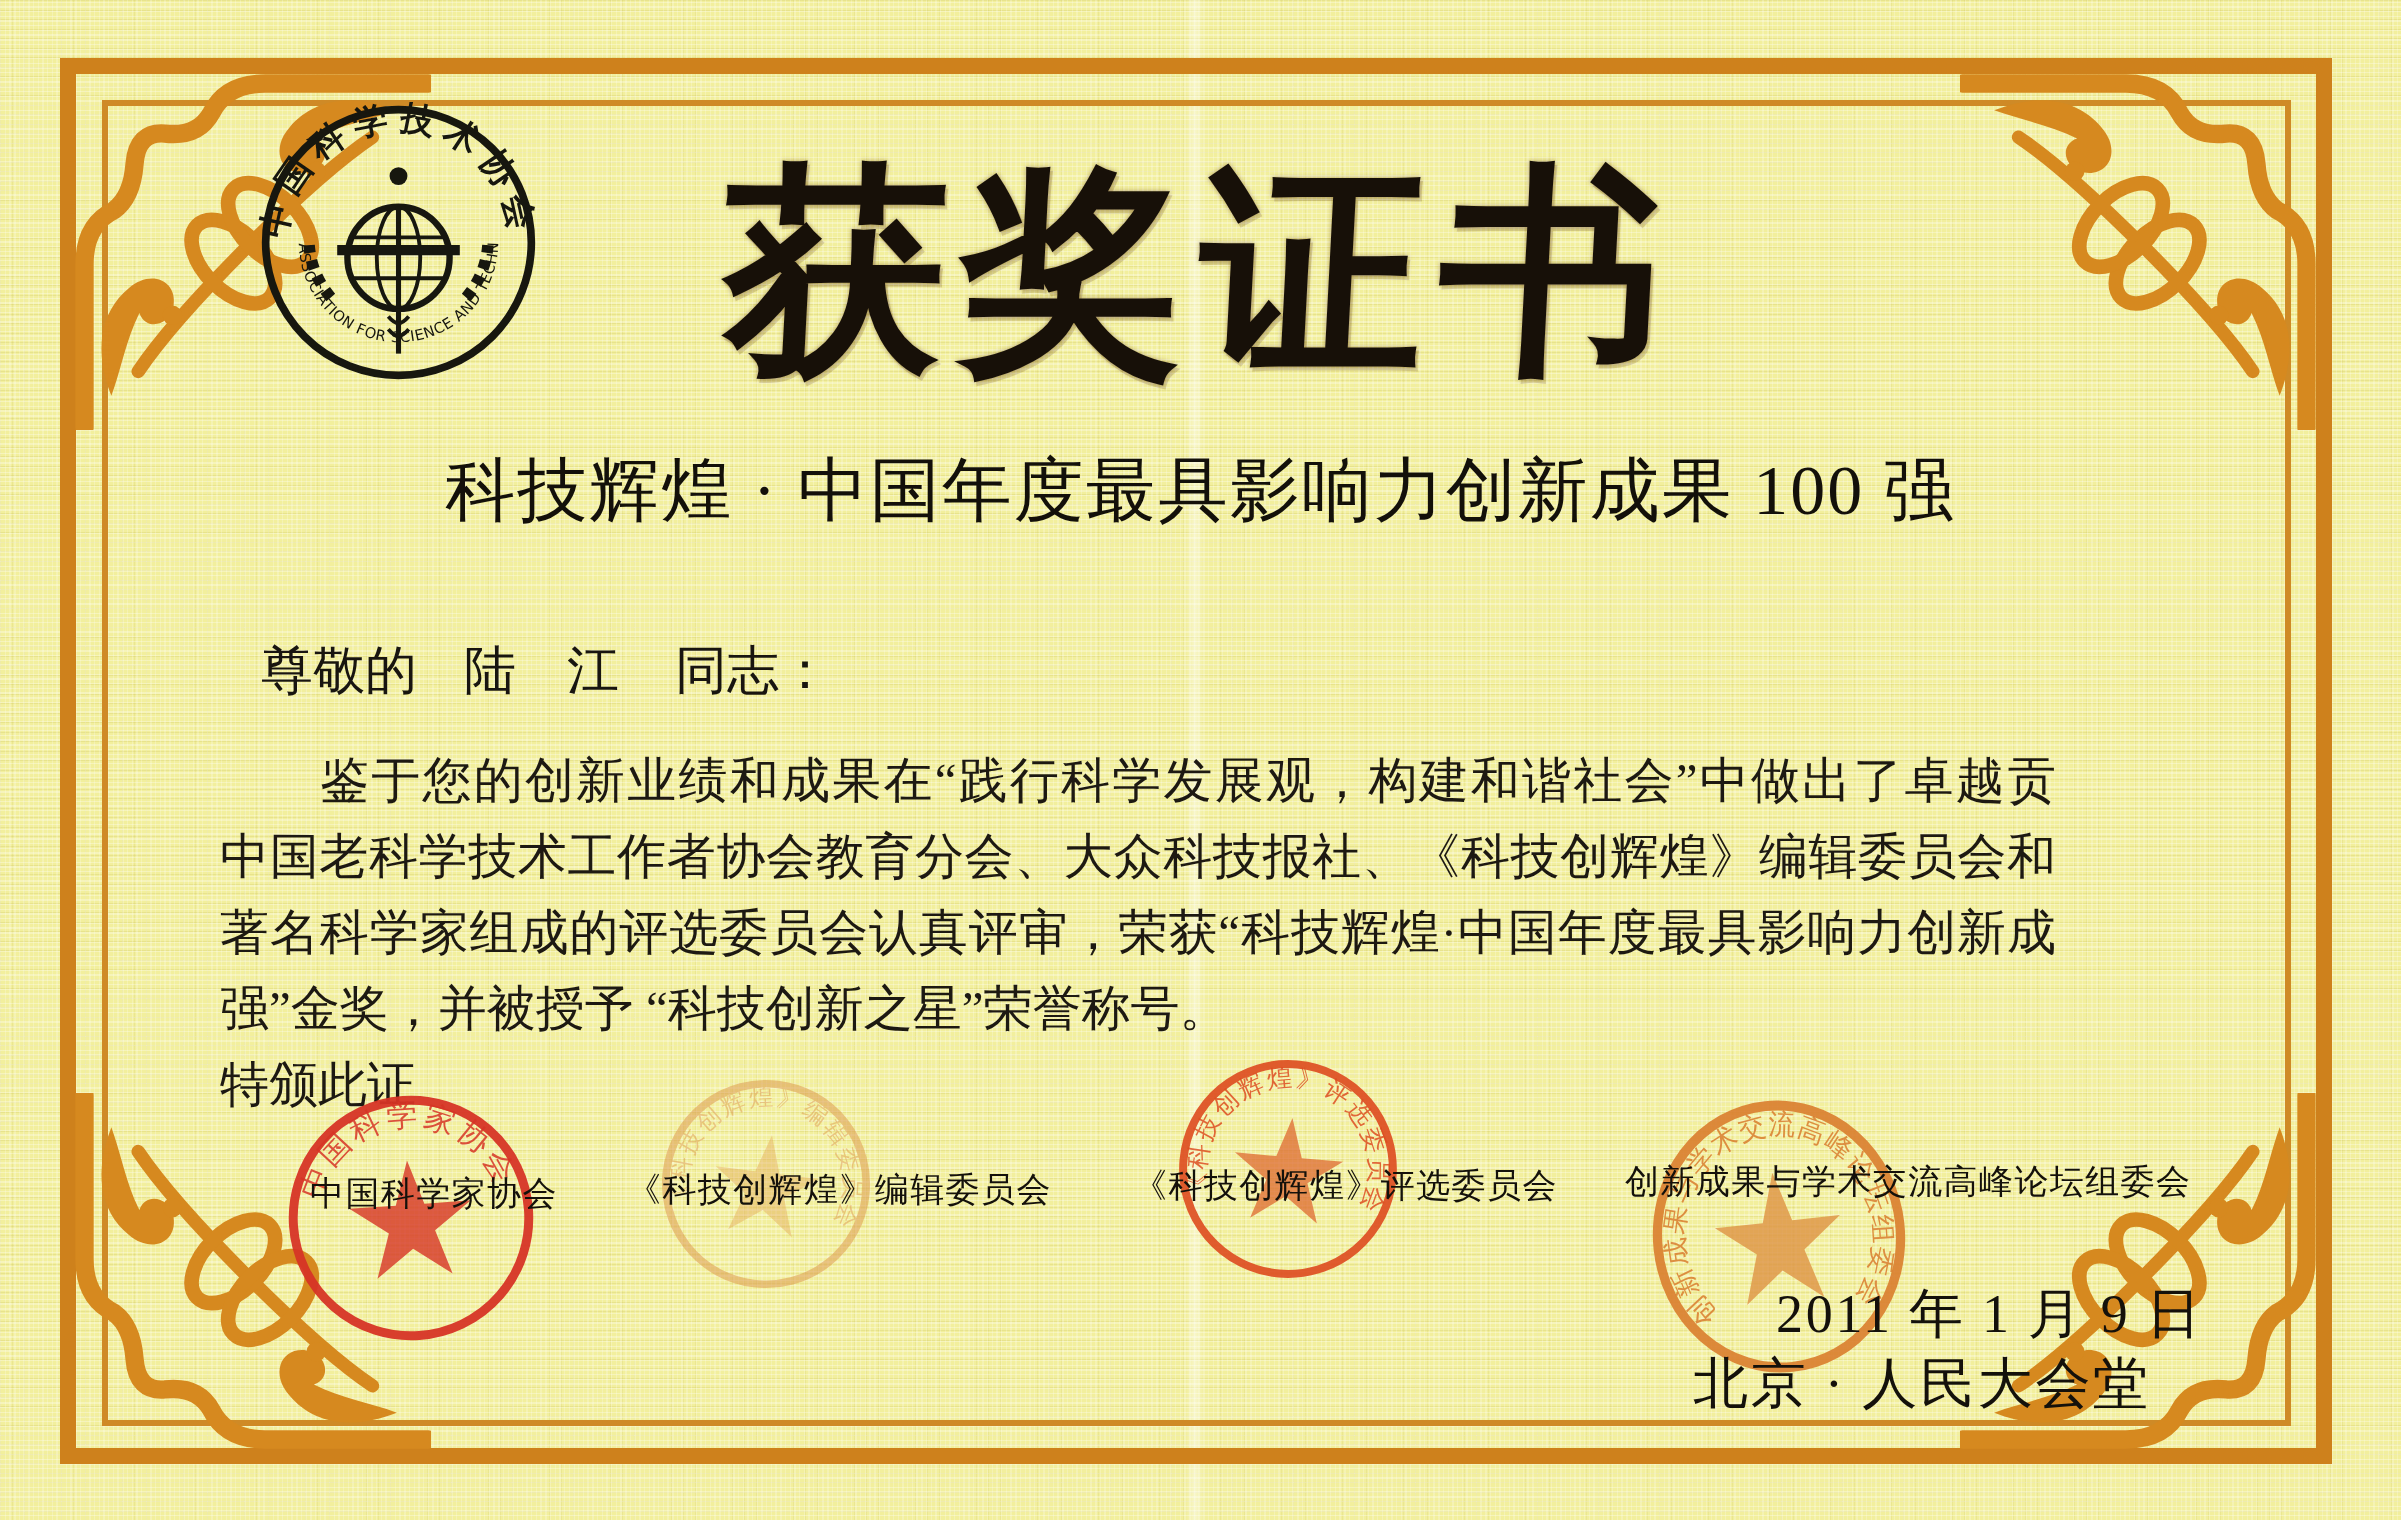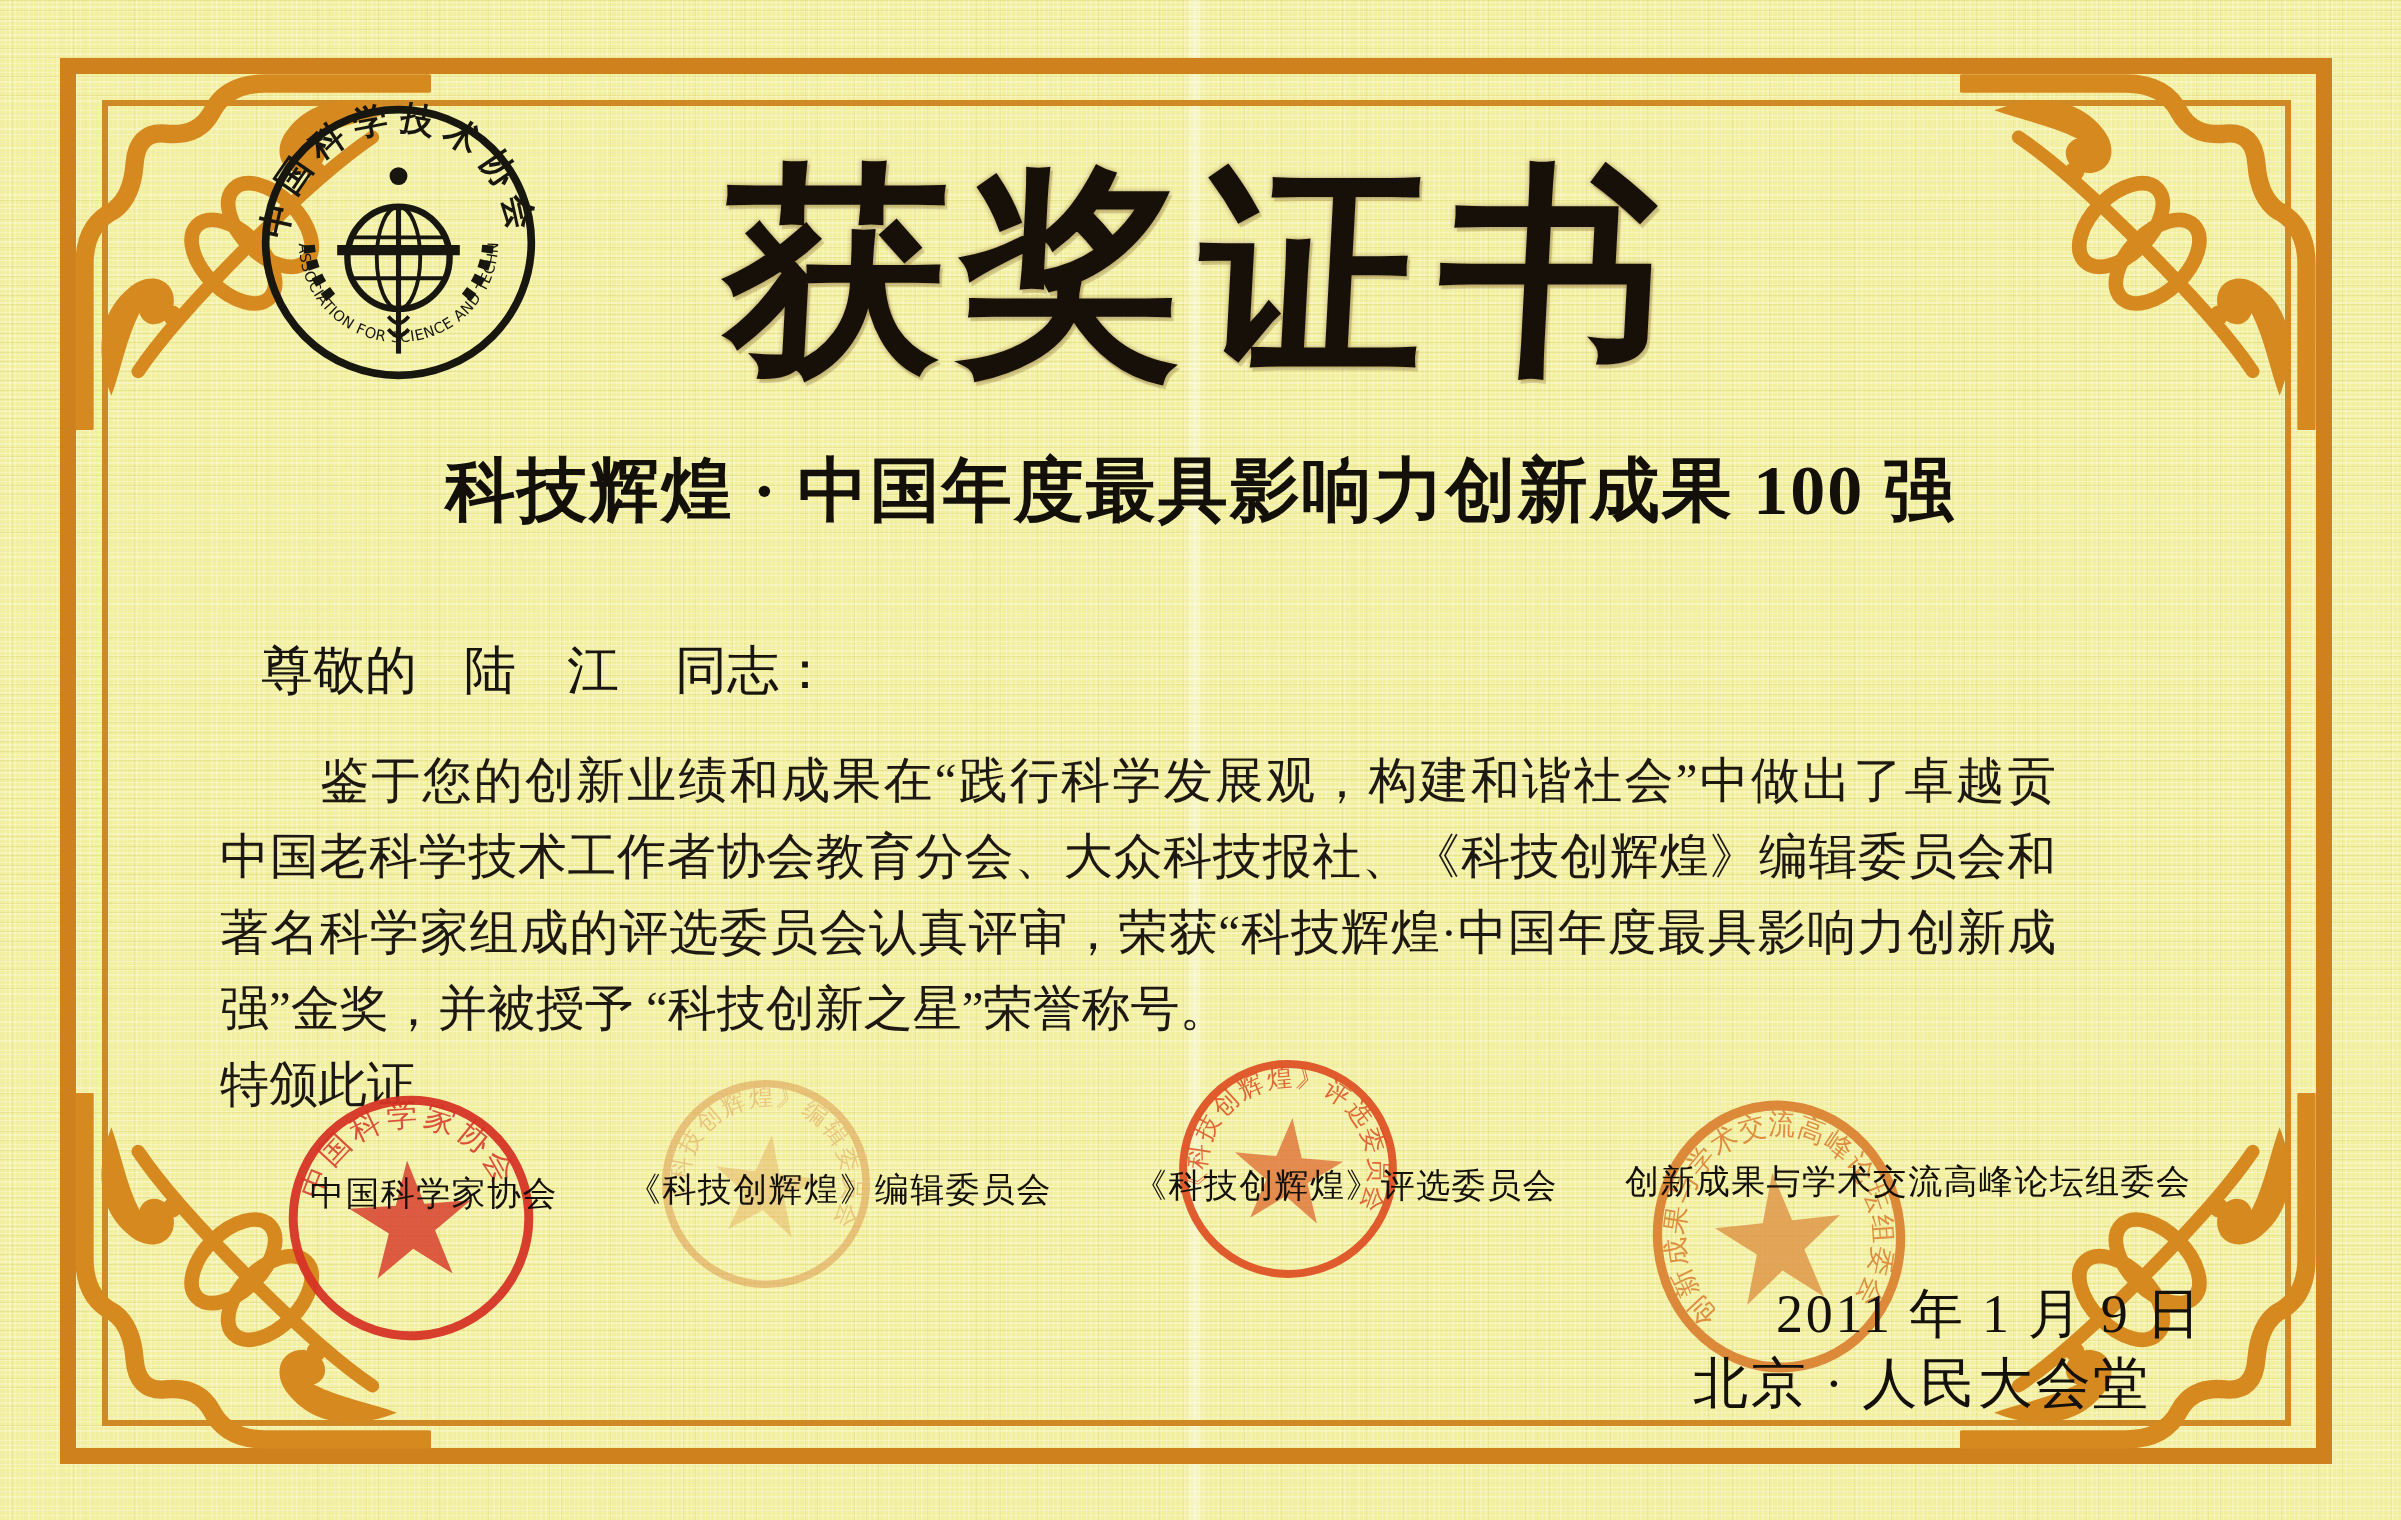--- a/index.html
+++ b/index.html
@@ -25,21 +25,21 @@
   .corner.br{right:75px;bottom:62px;transform:scale(-1,-1);}
   .logo{position:absolute;left:258px;top:102px;width:281px;height:281px;}
   .title{
     position:absolute;left:0;top:139px;width:100%;text-align:center;
     font-size:224px;font-weight:bold;letter-spacing:15px;line-height:1.2;
     color:#171008;transform:skewX(-3deg);
     text-shadow:0 0 5.4px rgba(97,55,8,.45), 2.7px 4.1px 0 rgba(97,55,8,.18);
   }
   .subtitle{
     position:absolute;left:0;top:444px;width:100%;text-align:center;
-    font-size:70px;font-weight:bold;letter-spacing:2px;color:#13100a;
+    font-size:70px;font-weight:normal;letter-spacing:2px;color:#13100a;
   }
   .salutation{position:absolute;left:261px;top:636px;font-size:52px;color:#181510;}
   .salutation .name{margin:0 37px 0 47px;letter-spacing:19px;}
   .body-block{position:absolute;left:211px;top:743px;width:1836px;font-size:49px;color:#1d1912;padding-left:9px;}
   .bline{height:76px;line-height:76px;white-space:nowrap;}
   .jline{text-align:justify;text-align-last:justify;white-space:normal;overflow:hidden;}
   .indent{text-indent:100px;}
   .closing{}
   .seal{position:absolute;}
   .sig{position:absolute;font-size:34px;letter-spacing:1.4px;color:#14110b;white-space:nowrap;}

